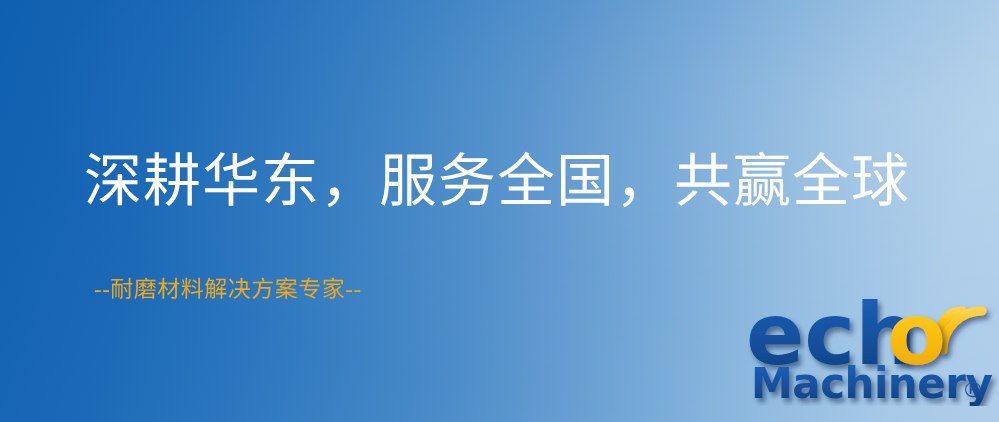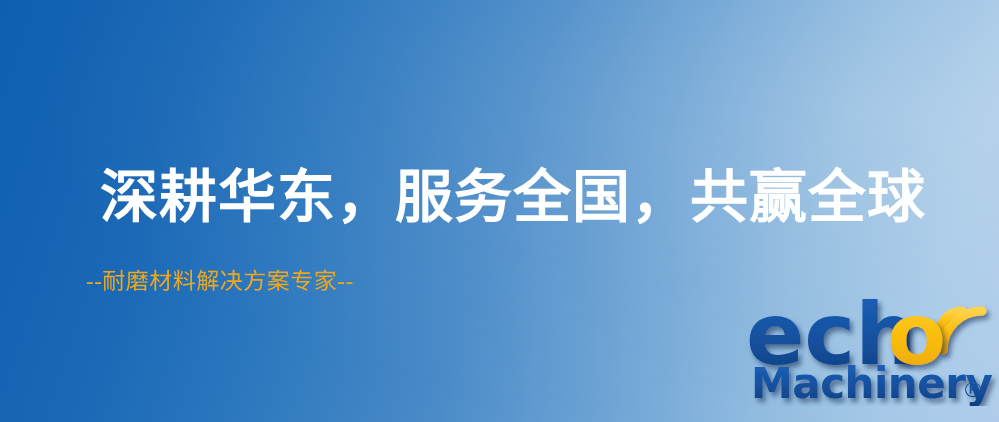--- a/index.html
+++ b/index.html
@@ -35,36 +35,36 @@
     background: radial-gradient(ellipse 120% 110% at 88% 26%,
                 rgba(255,255,255,0.18) 0%,
                 rgba(255,255,255,0.05) 42%,
                 rgba(255,255,255,0) 70%);
   }
 
   .headline {
     position: absolute;
     left: 84px;
     top: 152px;
-    margin: 16px;
+    margin: 0;
     font-family: "Liberation Serif", "DejaVu Serif", serif;
     font-size: 58px;
     line-height: 1.05;
-    font-weight: 700;
+    font-weight: 400;
     color: #ffffff;
     letter-spacing: 1px;
     white-space: nowrap;
     z-index: 3;
   }
 
   .subheadline {
     position: absolute;
     left: 86px;
     top: 268px;
-    margin: 0;
+    margin: 8px;
     font-family: "Liberation Serif", "DejaVu Serif", serif;
     font-size: 23px;
     line-height: 1.2;
     font-weight: 400;
     color: #efa71c;
     letter-spacing: 0.5px;
     white-space: nowrap;
     z-index: 3;
   }
 

